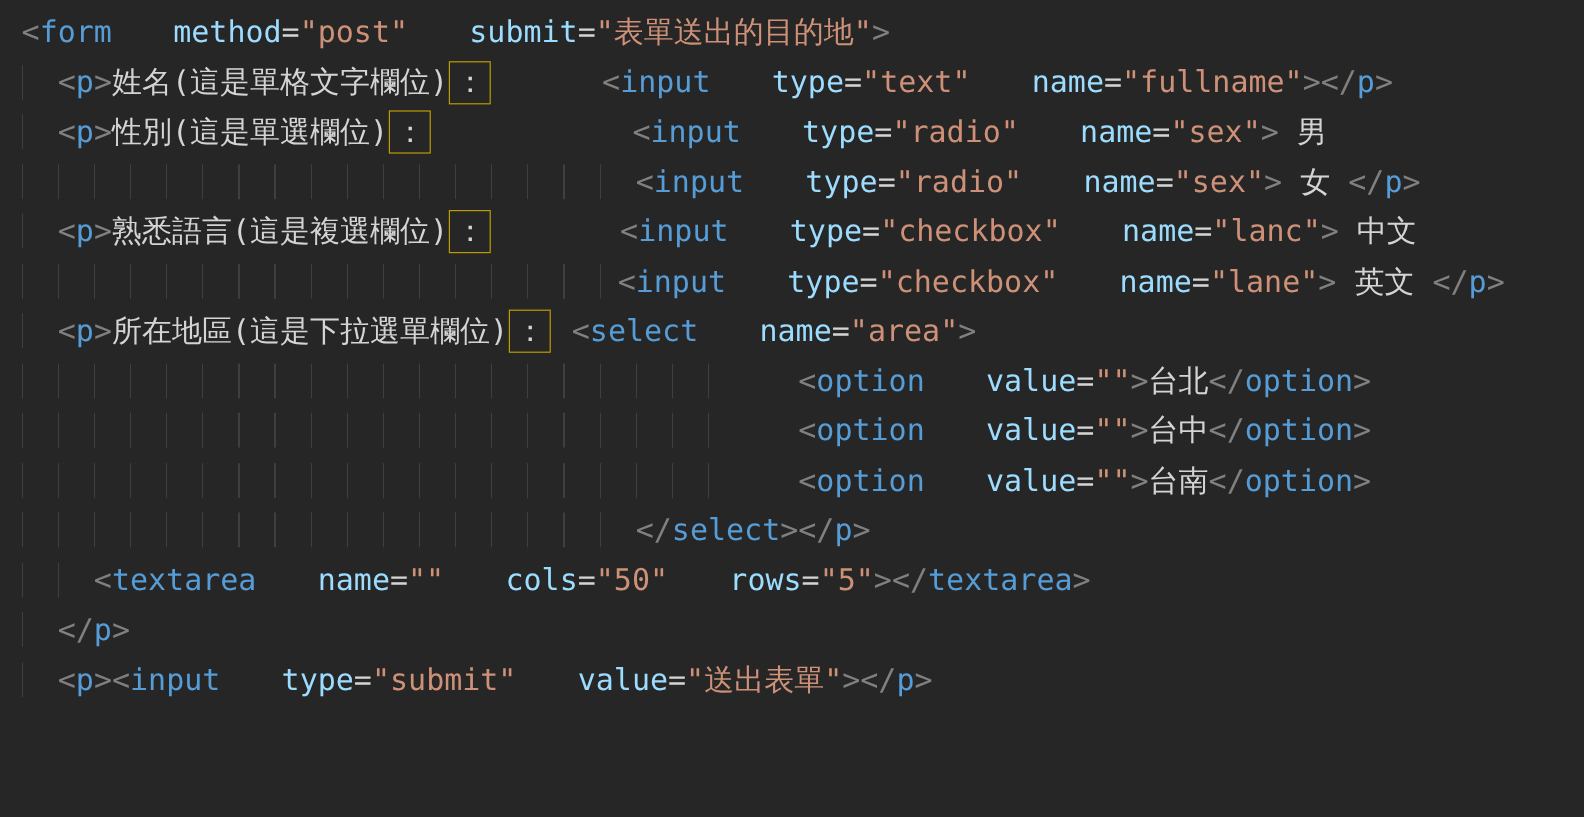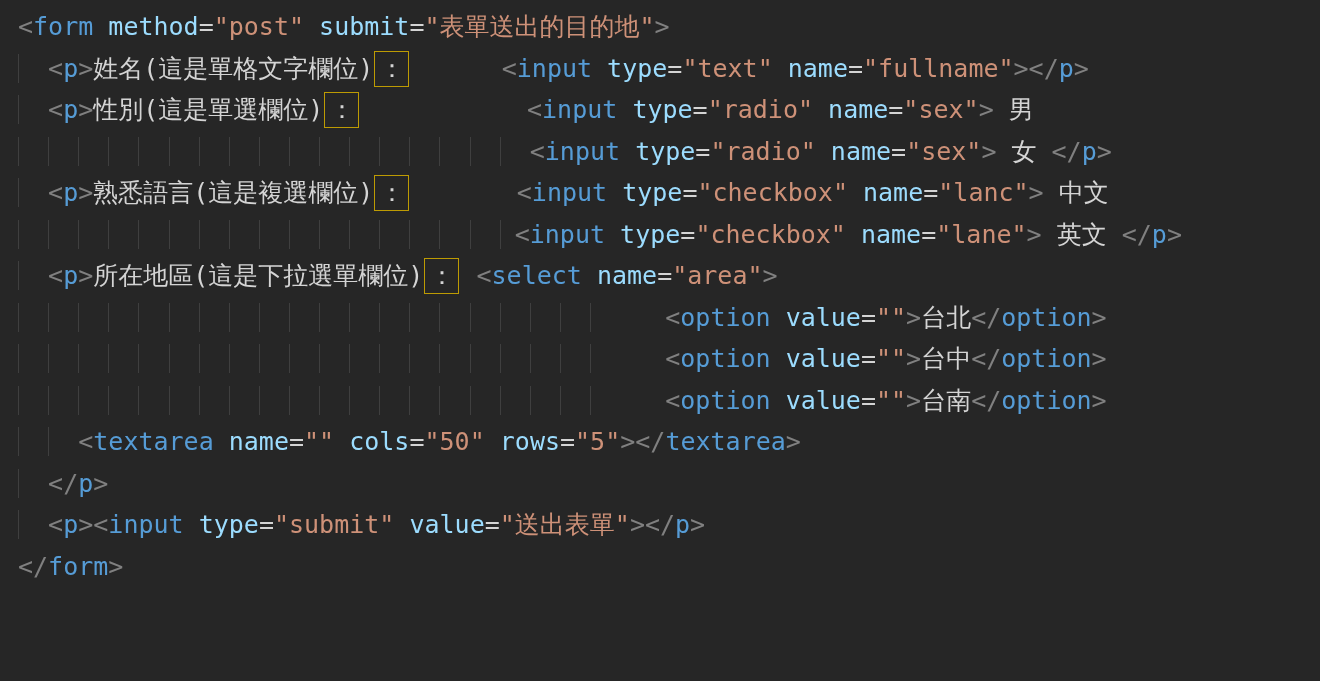--- a/index.html
+++ b/index.html
@@ -25,21 +25,21 @@
     background-repeat:no-repeat;
     background-image:repeating-linear-gradient(
       to right,
       var(--guide,#3f3f3f) 0px,
       var(--guide,#3f3f3f) 1px,
       transparent 1px,
       transparent 30.1px);
   }
   .tok-p {color:var(--punct,#808080);}
   .tok-t {color:var(--tag,#569cd6);text-align:center;}
-  .tok-a {color:var(--attr,#9cdcfe);}
+  .tok-a {color:var(--attr,#9cdcfe);margin-left:36px;}
   .tok-s {color:var(--str,#ce9178);}
   .tok-x {color:var(--fg,#d4d4d4);margin-top:20px;}
   .tok-eq{color:var(--fg,#d4d4d4);}
   .tok-c {
     color:var(--fg,#d4d4d4);
     border:1px solid var(--ubox,#bd9b03);
     padding:2px 4px 3px 4px;
     margin:0 2px 0 1px;
   }
 </style>
@@ -50,17 +50,17 @@
     <div class="code-line"><span class="tok-p">&lt;</span><span class="tok-t">form</span><span class="tok-x"> </span><span class="tok-a">method</span><span class="tok-eq">=</span><span class="tok-s">"post"</span><span class="tok-x"> </span><span class="tok-a">submit</span><span class="tok-eq">=</span><span class="tok-s">"表單送出的目的地"</span><span class="tok-p">&gt;</span></div>
     <div class="code-line"><span class="indent" style="background-size: 30.1px 100%;">  </span><span class="tok-p">&lt;</span><span class="tok-t">p</span><span class="tok-p">&gt;</span><span class="tok-x">姓名(這是單格文字欄位)</span><span class="tok-c">：</span><span class="tok-x">      </span><span class="tok-p">&lt;</span><span class="tok-t">input</span><span class="tok-x"> </span><span class="tok-a">type</span><span class="tok-eq">=</span><span class="tok-s">"text"</span><span class="tok-x"> </span><span class="tok-a">name</span><span class="tok-eq">=</span><span class="tok-s">"fullname"</span><span class="tok-p">&gt;&lt;/</span><span class="tok-t">p</span><span class="tok-p">&gt;</span></div>
     <div class="code-line"><span class="indent" style="background-size: 30.1px 100%;">  </span><span class="tok-p">&lt;</span><span class="tok-t">p</span><span class="tok-p">&gt;</span><span class="tok-x">性別(這是單選欄位)</span><span class="tok-c">：</span><span class="tok-x">           </span><span class="tok-p">&lt;</span><span class="tok-t">input</span><span class="tok-x"> </span><span class="tok-a">type</span><span class="tok-eq">=</span><span class="tok-s">"radio"</span><span class="tok-x"> </span><span class="tok-a">name</span><span class="tok-eq">=</span><span class="tok-s">"sex"</span><span class="tok-p">&gt;</span><span class="tok-x"> 男</span></div>
     <div class="code-line"><span class="indent" style="background-size: 511.7px 100%;">                                  </span><span class="tok-p">&lt;</span><span class="tok-t">input</span><span class="tok-x"> </span><span class="tok-a">type</span><span class="tok-eq">=</span><span class="tok-s">"radio"</span><span class="tok-x"> </span><span class="tok-a">name</span><span class="tok-eq">=</span><span class="tok-s">"sex"</span><span class="tok-p">&gt;</span><span class="tok-x"> 女 </span><span class="tok-p">&lt;/</span><span class="tok-t">p</span><span class="tok-p">&gt;</span></div>
     <div class="code-line"><span class="indent" style="background-size: 30.1px 100%;">  </span><span class="tok-p">&lt;</span><span class="tok-t">p</span><span class="tok-p">&gt;</span><span class="tok-x">熟悉語言(這是複選欄位)</span><span class="tok-c">：</span><span class="tok-x">       </span><span class="tok-p">&lt;</span><span class="tok-t">input</span><span class="tok-x"> </span><span class="tok-a">type</span><span class="tok-eq">=</span><span class="tok-s">"checkbox"</span><span class="tok-x"> </span><span class="tok-a">name</span><span class="tok-eq">=</span><span class="tok-s">"lanc"</span><span class="tok-p">&gt;</span><span class="tok-x"> 中文</span></div>
     <div class="code-line"><span class="indent" style="background-size: 496.65px 100%;">                                 </span><span class="tok-p">&lt;</span><span class="tok-t">input</span><span class="tok-x"> </span><span class="tok-a">type</span><span class="tok-eq">=</span><span class="tok-s">"checkbox"</span><span class="tok-x"> </span><span class="tok-a">name</span><span class="tok-eq">=</span><span class="tok-s">"lane"</span><span class="tok-p">&gt;</span><span class="tok-x"> 英文 </span><span class="tok-p">&lt;/</span><span class="tok-t">p</span><span class="tok-p">&gt;</span></div>
     <div class="code-line"><span class="indent" style="background-size: 30.1px 100%;">  </span><span class="tok-p">&lt;</span><span class="tok-t">p</span><span class="tok-p">&gt;</span><span class="tok-x">所在地區(這是下拉選單欄位)</span><span class="tok-c">：</span><span class="tok-x"> </span><span class="tok-p">&lt;</span><span class="tok-t">select</span><span class="tok-x"> </span><span class="tok-a">name</span><span class="tok-eq">=</span><span class="tok-s">"area"</span><span class="tok-p">&gt;</span></div>
     <div class="code-line"><span class="indent" style="background-size: 602px 100%;">                                           </span><span class="tok-p">&lt;</span><span class="tok-t">option</span><span class="tok-x"> </span><span class="tok-a">value</span><span class="tok-eq">=</span><span class="tok-s">""</span><span class="tok-p">&gt;</span><span class="tok-x">台北</span><span class="tok-p">&lt;/</span><span class="tok-t">option</span><span class="tok-p">&gt;</span></div>
     <div class="code-line"><span class="indent" style="background-size: 602px 100%;">                                           </span><span class="tok-p">&lt;</span><span class="tok-t">option</span><span class="tok-x"> </span><span class="tok-a">value</span><span class="tok-eq">=</span><span class="tok-s">""</span><span class="tok-p">&gt;</span><span class="tok-x">台中</span><span class="tok-p">&lt;/</span><span class="tok-t">option</span><span class="tok-p">&gt;</span></div>
     <div class="code-line"><span class="indent" style="background-size: 602px 100%;">                                           </span><span class="tok-p">&lt;</span><span class="tok-t">option</span><span class="tok-x"> </span><span class="tok-a">value</span><span class="tok-eq">=</span><span class="tok-s">""</span><span class="tok-p">&gt;</span><span class="tok-x">台南</span><span class="tok-p">&lt;/</span><span class="tok-t">option</span><span class="tok-p">&gt;</span></div>
+    <div class="code-line"><span class="indent" style="background-size: 511.7px 100%;">                                  </span><span class="tok-p">&lt;/</span><span class="tok-t">select</span><span class="tok-p">&gt;&lt;/</span><span class="tok-t">p</span><span class="tok-p">&gt;</span></div>
     <div class="code-line"><span class="indent" style="background-size: 60.2px 100%;">    </span><span class="tok-p">&lt;</span><span class="tok-t">textarea</span><span class="tok-x"> </span><span class="tok-a">name</span><span class="tok-eq">=</span><span class="tok-s">""</span><span class="tok-x"> </span><span class="tok-a">cols</span><span class="tok-eq">=</span><span class="tok-s">"50"</span><span class="tok-x"> </span><span class="tok-a">rows</span><span class="tok-eq">=</span><span class="tok-s">"5"</span><span class="tok-p">&gt;&lt;/</span><span class="tok-t">textarea</span><span class="tok-p">&gt;</span></div>
     <div class="code-line"><span class="indent" style="background-size: 30.1px 100%;">  </span><span class="tok-p">&lt;/</span><span class="tok-t">p</span><span class="tok-p">&gt;</span></div>
     <div class="code-line"><span class="indent" style="background-size: 30.1px 100%;">  </span><span class="tok-p">&lt;</span><span class="tok-t">p</span><span class="tok-p">&gt;&lt;</span><span class="tok-t">input</span><span class="tok-x"> </span><span class="tok-a">type</span><span class="tok-eq">=</span><span class="tok-s">"submit"</span><span class="tok-x"> </span><span class="tok-a">value</span><span class="tok-eq">=</span><span class="tok-s">"送出表單"</span><span class="tok-p">&gt;&lt;/</span><span class="tok-t">p</span><span class="tok-p">&gt;</span></div>
-    <div class="code-line"><span class="tok-p">&lt;/</span><span class="tok-t">form</span><span class="tok-p">&gt;</span></div>
   </div>
 
 </body></html>

